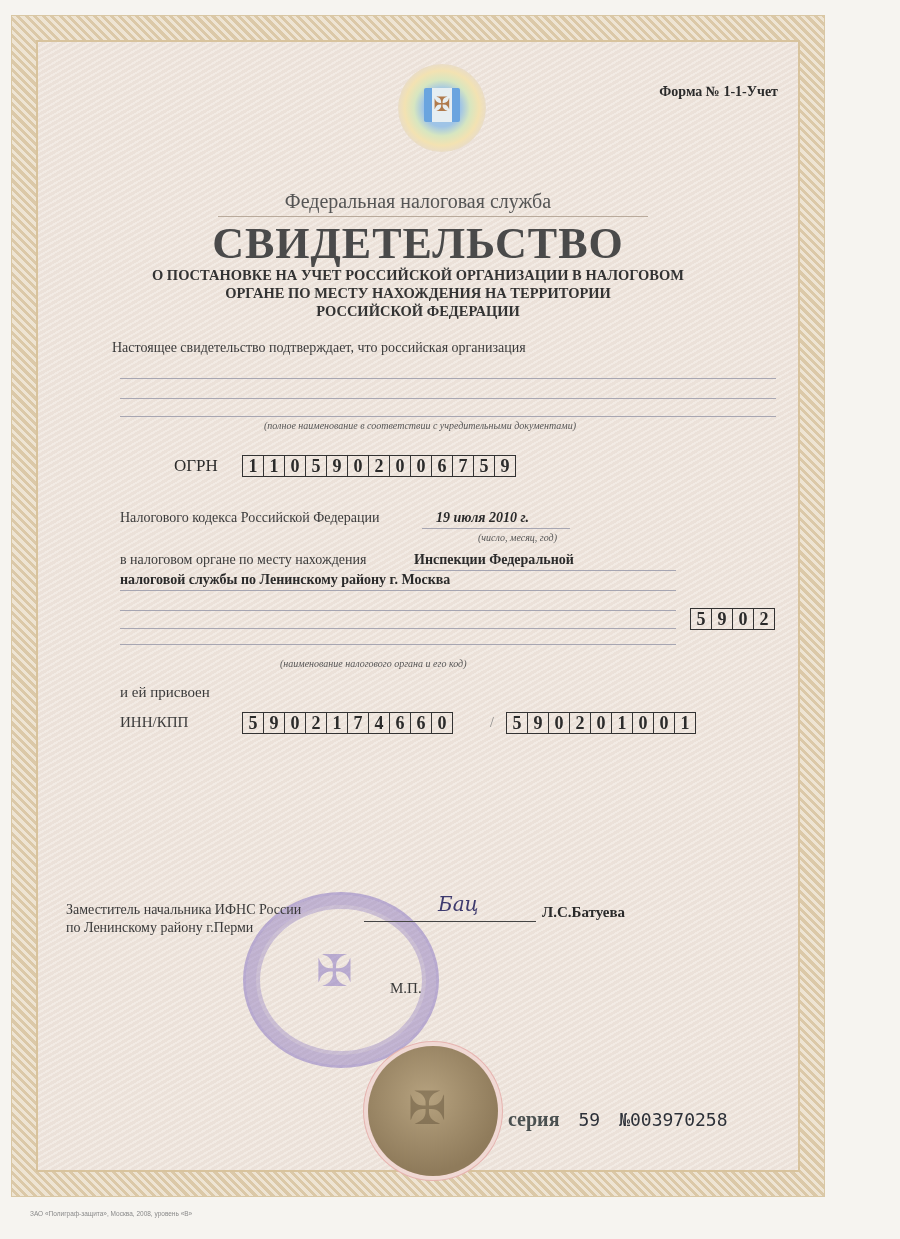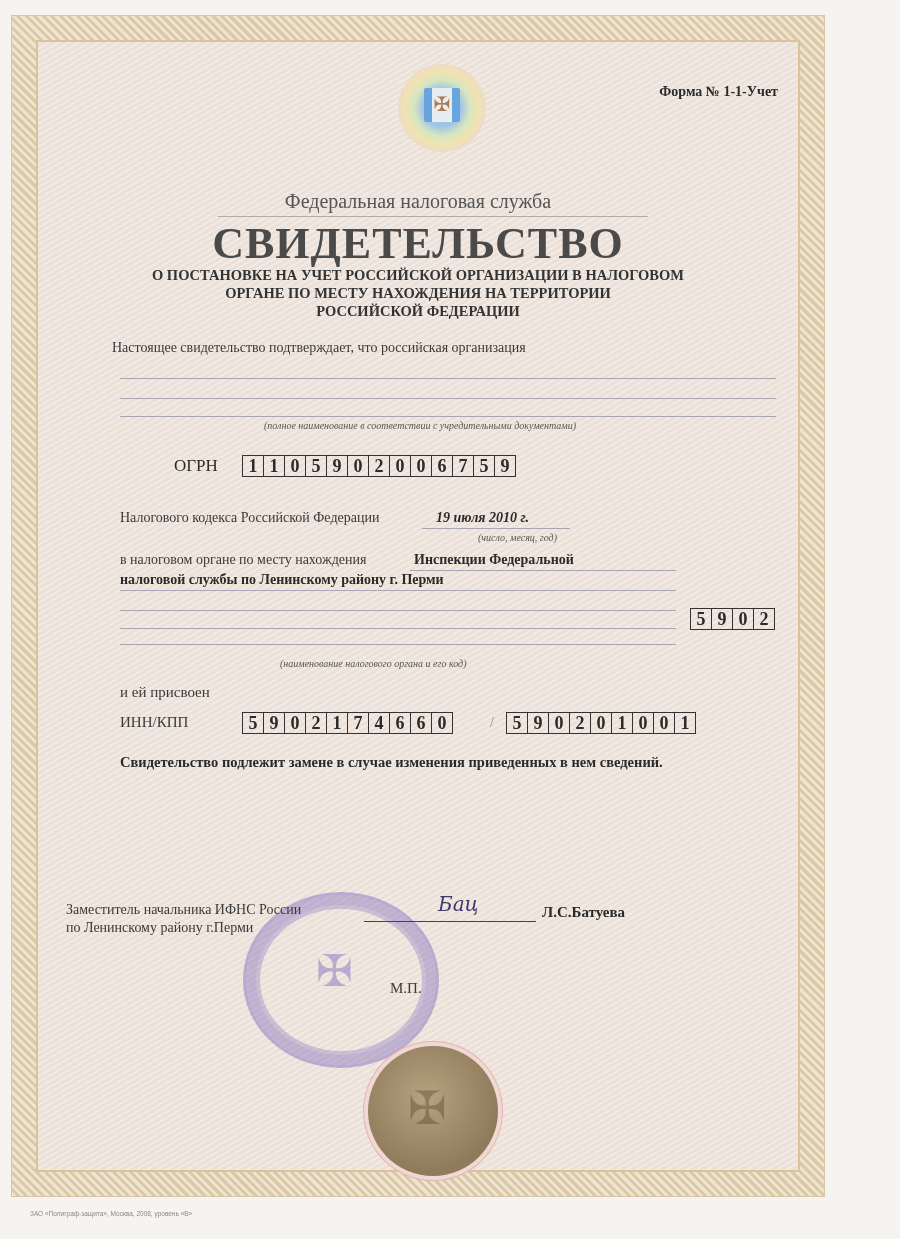--- a/index.html
+++ b/index.html
@@ -86,21 +86,21 @@
     </div>
 
     <div class="abs txt" style="left:82px;top:468px;">Налогового кодекса Российской Федерации</div>
     <div class="abs txt bold" style="left:398px;top:468px;font-style:italic;">19 июля 2010 г.</div>
     <div class="abs line" style="left:384px;width:148px;top:486px;"></div>
     <div class="abs hint" style="left:440px;top:490px;">(число, месяц, год)</div>
 
     <div class="abs txt" style="left:82px;top:510px;">в налоговом органе по месту нахождения</div>
     <div class="abs txt bold" style="left:376px;top:510px;">Инспекции Федеральной</div>
     <div class="abs line" style="left:372px;width:266px;top:528px;"></div>
-    <div class="abs txt bold" style="left:82px;top:530px;">налоговой службы по Ленинскому району г. Перми</div>
+    <div class="abs txt bold" style="left:82px;top:530px;">налоговой службы по Ленинскому району г. Москва</div>
     <div class="abs line" style="left:82px;width:556px;top:548px;"></div>
     <div class="abs line" style="left:82px;width:556px;top:568px;"></div>
     <div class="abs line" style="left:82px;width:556px;top:586px;"></div>
     <div class="abs line" style="left:82px;width:556px;top:602px;"></div>
     <div class="abs boxes" style="left:652px;top:566px;">
       <span>5</span>
       <span>9</span>
       <span>0</span>
       <span>2</span>
     </div>
@@ -126,33 +126,37 @@
       <span>9</span>
       <span>0</span>
       <span>2</span>
       <span>0</span>
       <span>1</span>
       <span>0</span>
       <span>0</span>
       <span>1</span>
     </div>
 
-    <div class="abs txt bold" style="left:82px;top:712px;font-size:14.5px;">Свидетельство подлежит замене в случае изменения приведенных в нем сведений.</div>
 
     <div class="abs stamp">
       <div class="eagle2">✠</div>
     </div>
 
     <div class="abs txt" style="left:28px;top:860px;">Заместитель начальника ИФНС России</div>
     <div class="abs txt" style="left:28px;top:878px;">по Ленинскому району г.Перми</div>
     <div class="abs line" style="left:326px;width:172px;top:879px;background:#444;"></div>
     <div class="abs sig" style="left:400px;top:850px;">Бац</div>
     <div class="abs txt bold" style="left:504px;top:862px;font-size:15px;">Л.С.Батуева</div>
     <div class="abs txt" style="left:352px;top:938px;font-size:15px;">М.П.</div>
 
     <div class="abs seal" style="left:330px;top:1004px;">
       <div class="eagle3">✠</div>
     </div>
 
+    <div class="abs serial" style="left:470px;top:1066px;">
+      <span class="lbl">серия</span>
+      <span class="num">59</span>
+      <span class="num">№003970258</span>
+    </div>
   </div>
 </div>
 
 <div class="abs printer">ЗАО «Полиграф-защита», Москва, 2008, уровень «В»</div>
 
 </body></html>

